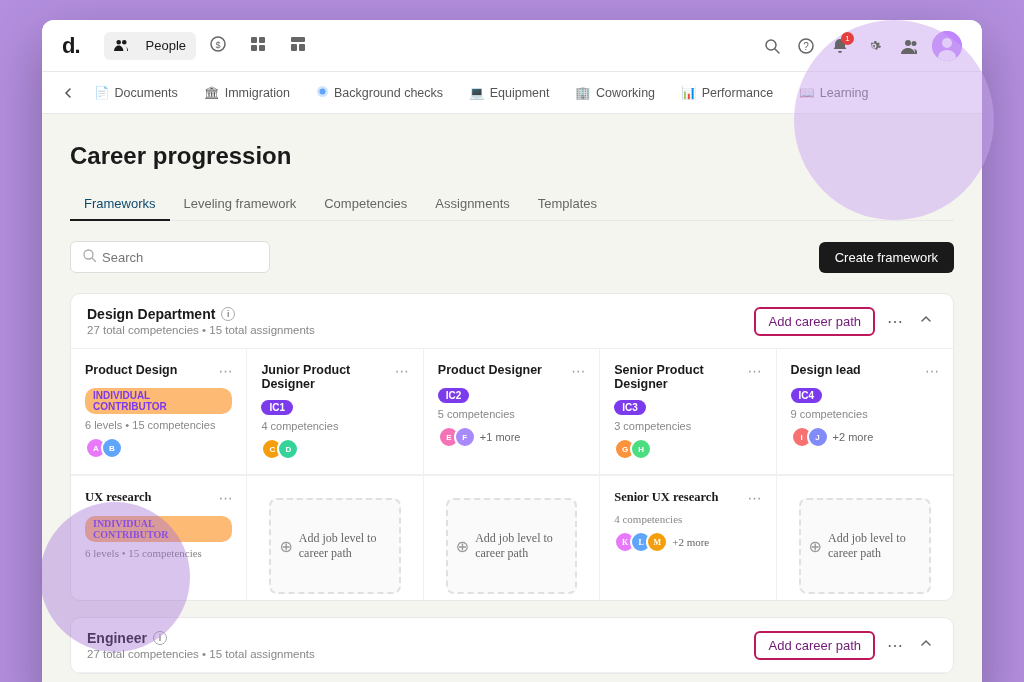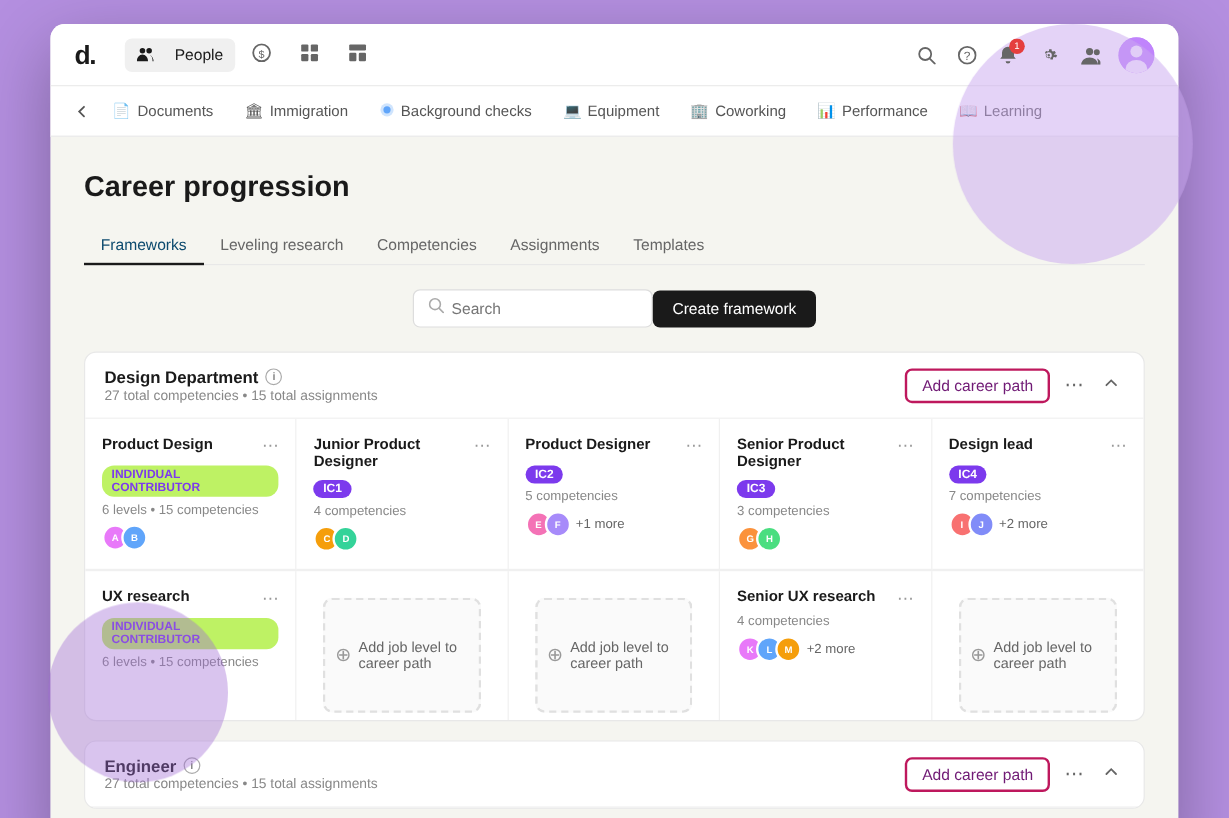--- a/index.html
+++ b/index.html
@@ -172,21 +172,21 @@
     }
     .content-tab.active {
       color: #0c4a6e;
       font-weight: 400;
       border-bottom: 2px solid #1a1a1a;
     }
     
     .toolbar {
       display: flex;
       align-items: center;
-      justify-content: center;
+      justify-content: space-between;
       margin-bottom: 20px;
     }
     .search-box {
       display: flex;
       align-items: center;
       gap: 6px;
       background: white;
       border: 1px solid #ddd;
       border-radius: 6px;
       padding: 6px 12px;
@@ -290,21 +290,21 @@
     .badge-pill {
       display: inline-flex;
       align-items: center;
       padding: 2px 8px;
       border-radius: 10px;
       font-size: 10px;
       font-weight: 600;
       margin-bottom: 5px;
     }
     .badge-individual {
-      background: #bef264;
+      background: #fdba74;
       color: #7c3aed;
     }
     .badge-ic1 { background: #7c3aed; color: white; }
     .badge-ic2 { background: #7c3aed; color: white; }
     .badge-ic3 { background: #7c3aed; color: white; }
     .badge-ic4 { background: #7c3aed; color: white; }
     .badge-ic5 { background: #7c3aed; color: white; }
     .card-meta {
       font-size: 11px;
       color: #888;
@@ -514,21 +514,21 @@
       <span>Learning</span>
     </div>
 
   </div>
 
   <div class="main-content">
     <h1 class="page-title">Career progression</h1>
 
     <div class="content-tabs">
       <div class="content-tab active">Frameworks</div>
-      <div class="content-tab">Leveling research</div>
+      <div class="content-tab">Leveling framework</div>
       <div class="content-tab">Competencies</div>
       <div class="content-tab">Assignments</div>
       <div class="content-tab">Templates</div>
     </div>
 
     <div class="toolbar">
       <div class="search-box">
         <span>
           <svg width="13" height="13" viewBox="0 0 13 13" fill="none">
               <circle cx="5.5" cy="5.5" r="4.5" stroke="#aaa" stroke-width="1.3"></circle>
@@ -614,30 +614,30 @@
             <div class="mini-avatar" style="background:#4ade80">H</div>
           </div>
         </div>
 
         <div class="card" style="border-right:none">
           <div class="card-header">
             <span class="card-title">Design lead</span>
             <span class="card-menu">⋯</span>
           </div>
           <div><span class="badge-pill badge-ic4">IC4</span></div>
-          <div class="card-meta">7 competencies</div>
+          <div class="card-meta">9 competencies</div>
           <div class="avatar-row">
             <div class="mini-avatar" style="background:#f87171">I</div>
             <div class="mini-avatar" style="background:#818cf8">J</div>
             <span class="more-text">+2 more</span>
           </div>
         </div>
       </div>
 
-      <div style="display:grid; grid-template-columns: repeat(5,1fr); border-top:1px solid #f0f0f0;">
+      <div style="display:grid; grid-template-columns: repeat(5,1fr); border-top:1px solid #f0f0f0;font-family:Liberation Serif, serif;">
 
         <div class="card" style="border-bottom:none">
           <div class="card-header">
             <span class="card-title">UX research</span>
             <span class="card-menu">⋯</span>
           </div>
           <div><span class="badge-pill badge-individual">INDIVIDUAL CONTRIBUTOR</span></div>
           <div class="card-meta">6 levels • 15 competencies</div>
         </div>
 

